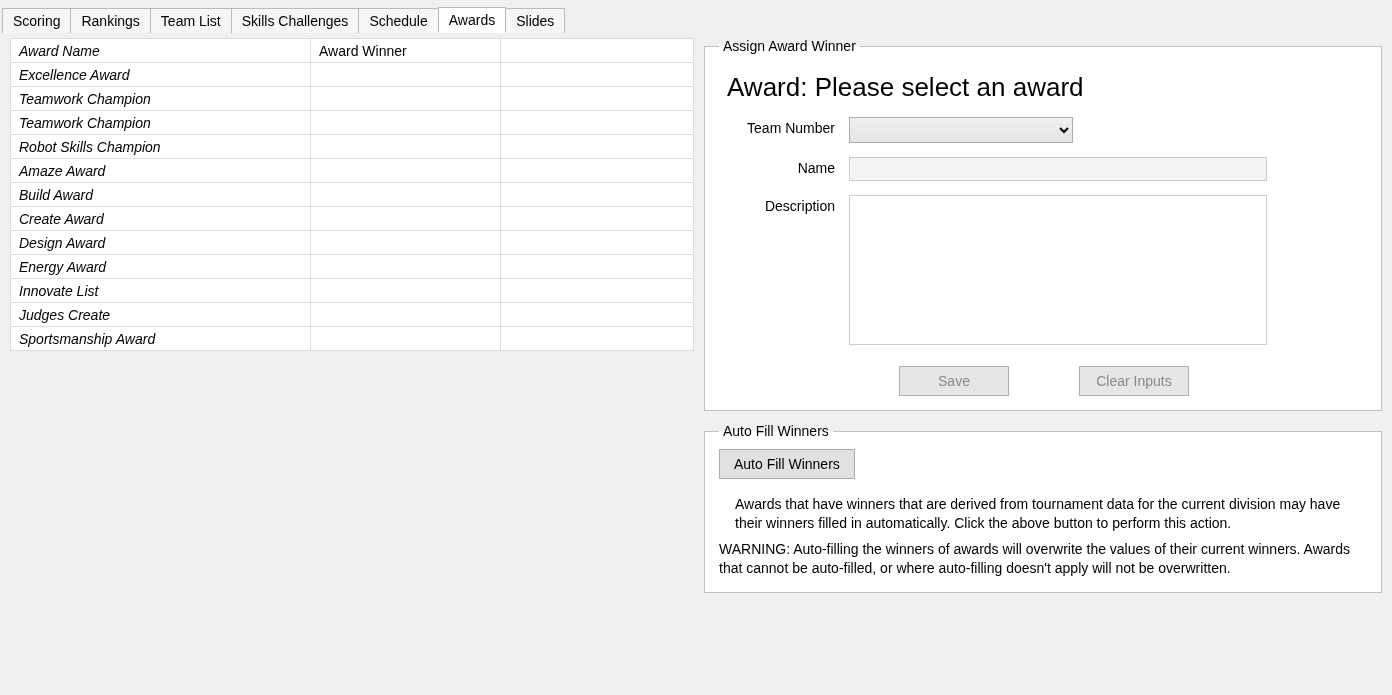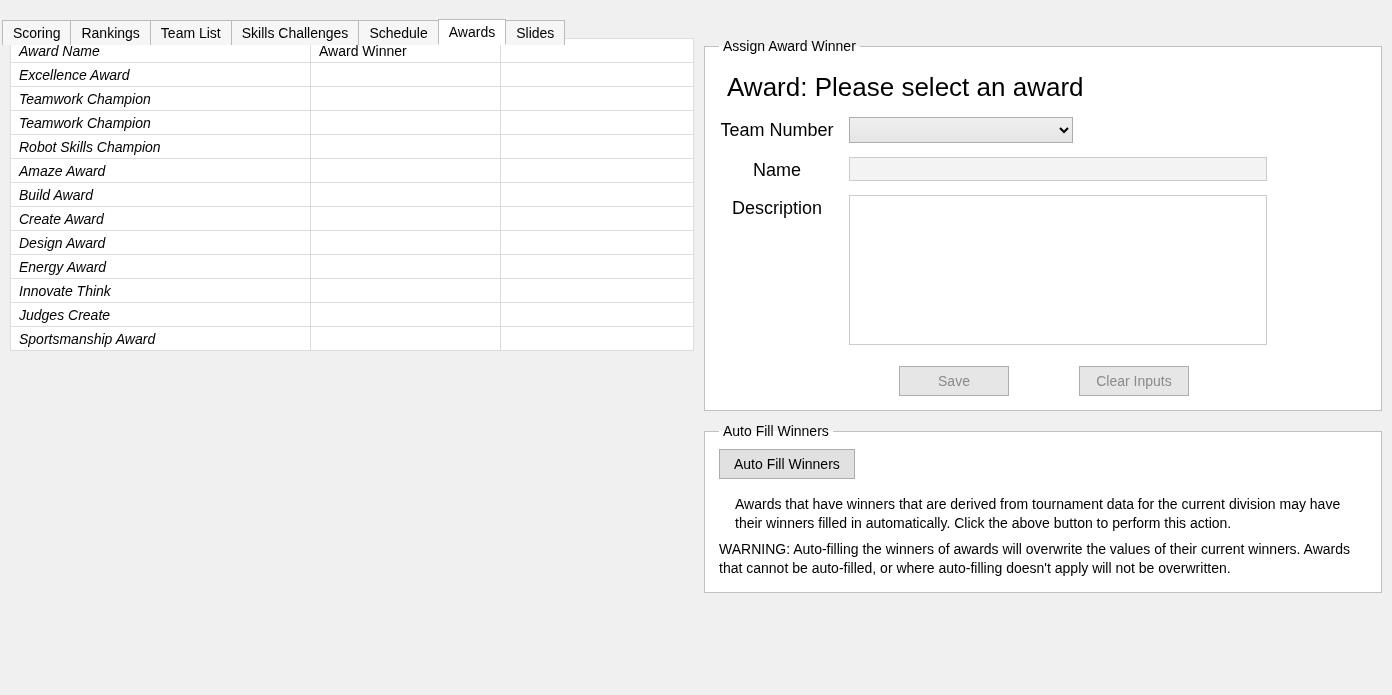--- a/index.html
+++ b/index.html
@@ -22,21 +22,21 @@
   }
   .tab {
     padding: 4px 10px 4px 10px;
     border: 1px solid #bbb;
     border-bottom: none;
     background: #f6f6f6;
     margin-right: -1px;
     cursor: default;
     font-size: 14px;
     position: relative;
-    top: 17px;
+    top: 5px;
   }
   .tab.active {
     background: #fff;
     border-bottom: 1px solid #fff;
     z-index: 2;
   }
   .content {
     display: flex;
     background: #f0f0f0;
     height: calc(695px - 28px);
@@ -86,24 +86,24 @@
     font-size: 26px;
     margin: 8px 0 14px 8px;
   }
   .form-row {
     display: flex;
     align-items: flex-start;
     margin-bottom: 14px;
   }
   .form-label {
     width: 130px;
-    text-align: center;
+    text-align: right;
     padding-right: 14px;
     padding-top: 3px;
-    font-size: 18px;
+    font-size: 14px;
   }
   .form-field { flex: 1; }
   select.team-number {
     width: 224px;
     height: 26px;
     border: 1px solid #adadad;
     background: linear-gradient(#f0f0f0,#e5e5e5);
   }
   input.name-input {
     width: 418px;
@@ -223,21 +223,21 @@
             <td class="col-name">Design Award</td>
             <td class="col-winner"></td>
             <td class="col-blank"></td>
           </tr>
           <tr>
             <td class="col-name">Energy Award</td>
             <td class="col-winner"></td>
             <td class="col-blank"></td>
           </tr>
           <tr>
-            <td class="col-name">Innovate Think</td>
+            <td class="col-name">Innovate List</td>
             <td class="col-winner"></td>
             <td class="col-blank"></td>
           </tr>
           <tr>
             <td class="col-name">Judges Create</td>
             <td class="col-winner"></td>
             <td class="col-blank"></td>
           </tr>
           <tr>
             <td class="col-name">Sportsmanship Award</td>

